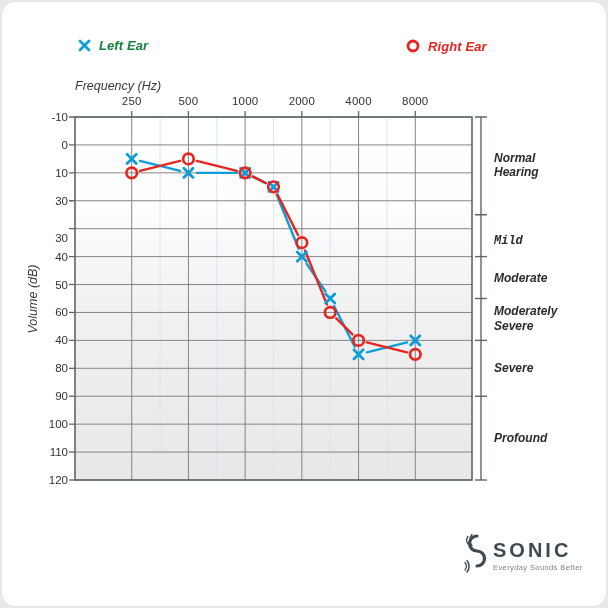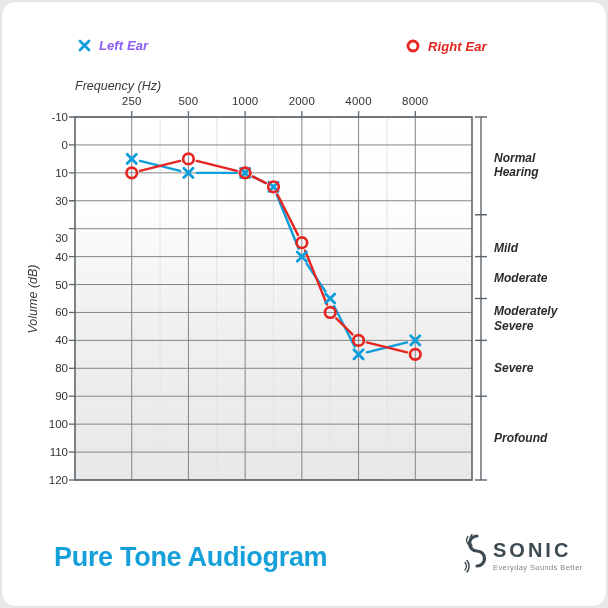--- a/index.html
+++ b/index.html
@@ -130,21 +130,21 @@
       <circle cx="299.8571428571429" cy="240.65384615384613" r="5.3" stroke="#e62520" stroke-width="2.7" fill="none"></circle>
       <circle cx="328.2142857142857" cy="310.46153846153845" r="5.3" stroke="#e62520" stroke-width="2.7" fill="none"></circle>
       <circle cx="356.57142857142856" cy="338.38461538461536" r="5.3" stroke="#e62520" stroke-width="2.7" fill="none"></circle>
       <circle cx="413.2857142857143" cy="352.3461538461538" r="5.3" stroke="#e62520" stroke-width="2.7" fill="none"></circle>
     </svg>
 
   <div class="legend-item" style="left:75px;">
     <svg width="15" height="15">
       <path id="leg-x" d="M3 3 L12 12 M12 3 L3 12" fill="none" stroke-width="2.8" stroke-linecap="round" stroke="#0d9ddb"></path>
     </svg>
-    <span class="legend-label" id="leg-left-label" style="color: #8b5cf6;">Left Ear</span>
+    <span class="legend-label" id="leg-left-label" style="color: #15803d;">Left Ear</span>
   </div>
 
   <div class="legend-item" style="left:403px;">
     <svg width="16" height="16">
       <circle id="leg-o" cx="8" cy="8" r="5" fill="none" stroke-width="2.8" stroke="#e62520"></circle>
     </svg>
     <span class="legend-label" id="leg-right-label" style="color: rgb(230, 37, 32);">Right Ear</span>
   </div>
 
   <div class="abs" id="x-axis-title">Frequency (Hz)</div>
@@ -169,28 +169,27 @@
       <div class="ytick" style="top: 310.462px;">60</div>
       <div class="ytick" style="top: 338.385px;">40</div>
       <div class="ytick" style="top: 366.308px;">80</div>
       <div class="ytick" style="top: 394.231px;">90</div>
       <div class="ytick" style="top: 422.154px;">100</div>
       <div class="ytick" style="top: 450.077px;">110</div>
       <div class="ytick" style="top: 478px;">120</div>
     </div>
   <div id="cats">
       <div class="cat" style="top: 163.865px;">Normal Hearing</div>
-      <div class="cat" style="top: 246px;">Mild</div>
+      <div class="cat" style="top: 239px; font-family: Liberation Mono, monospace;">Mild</div>
       <div class="cat" style="top: 275.558px;">Moderate</div>
       <div class="cat" style="top: 317.442px;">Moderately Severe</div>
       <div class="cat" style="top: 366.308px; font-style: italic;">Severe</div>
       <div class="cat" style="top: 436.115px;">Profound</div>
     </div>
 
-  <div class="abs" id="chart-title">Pure Tone Audiogram</div>
 
   <div class="abs" id="logo">
     <svg width="26" height="42" viewBox="0 0 26 42">
       <g fill="none" stroke="#3d4a52" stroke-linecap="round">
         <path d="M16 3 A7.5 7.5 0 0 0 16 18 A7.5 7.5 0 0 1 16 33" stroke-width="3.2"></path>
         <path d="M11 1.5 A9 9 0 0 0 11 13" stroke-width="1.5"></path>
         <path d="M7 3.5 A6 6 0 0 0 7 11" stroke-width="1.3"></path>
         <path d="M15 23 A9 9 0 0 1 15 34.5" stroke-width="1.5" transform="translate(-9,4.5)"></path>
         <path d="M19 25 A6 6 0 0 1 19 32.5" stroke-width="1.3" transform="translate(-15,4.5)"></path>
       </g>

